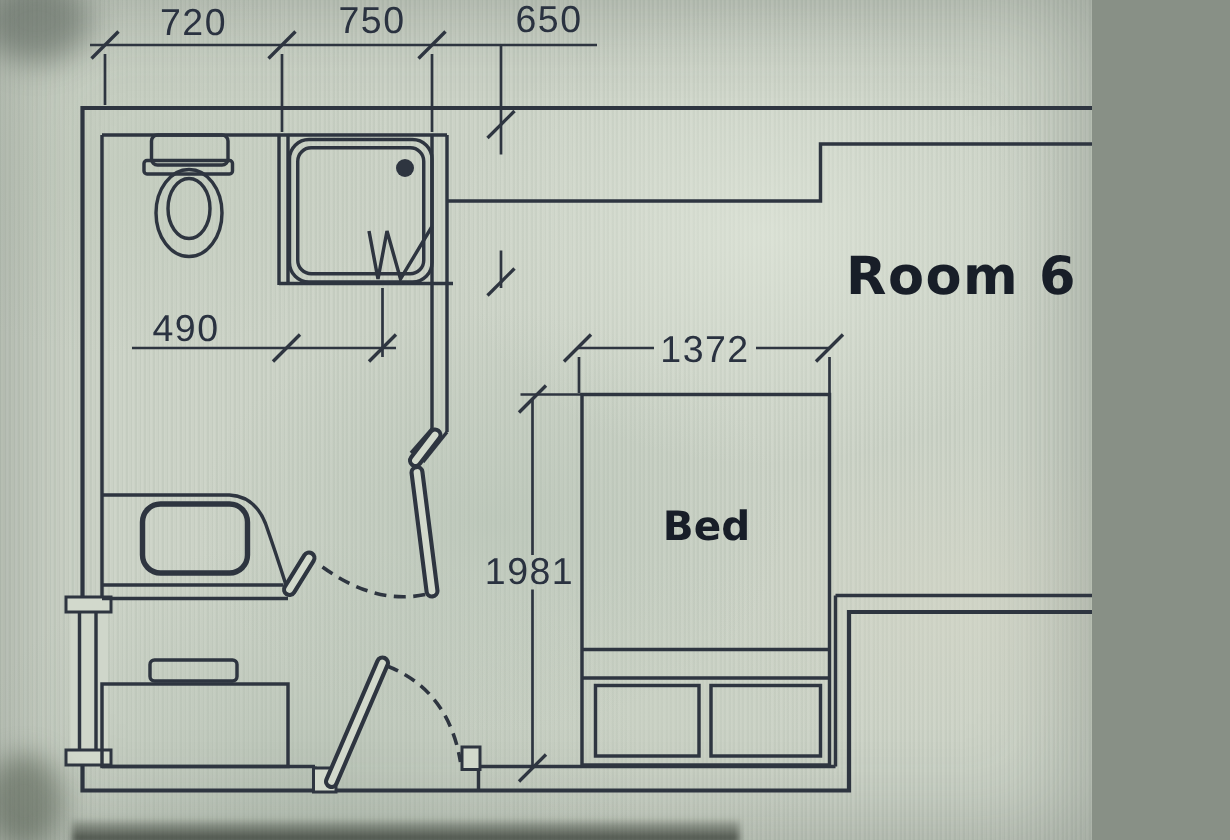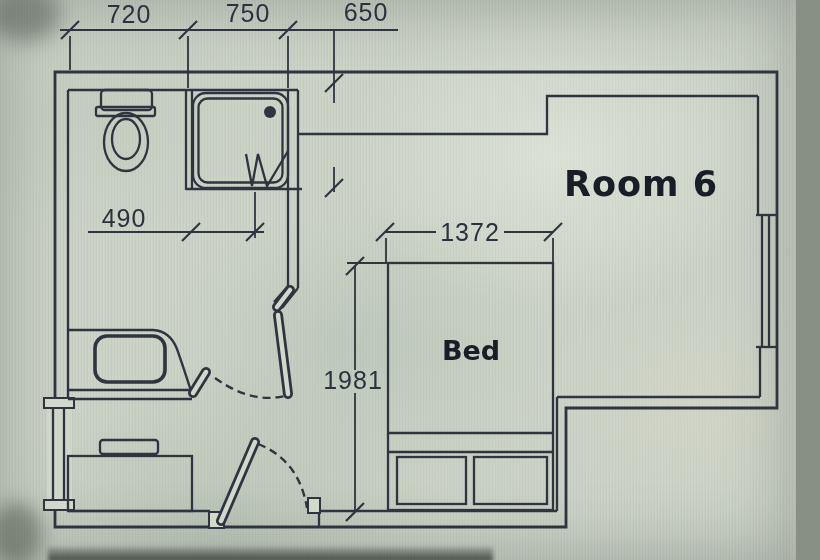--- a/index.html
+++ b/index.html
@@ -1,17 +1,17 @@
 <!DOCTYPE html>
 <html><head>
 <meta charset="utf-8">
 <style>
   html,body{margin:0;padding:0;background:#889086;}
   .photo{
-    position:relative;width:796px;height:560px;overflow:hidden;
+    position:relative;width:728px;height:560px;overflow:hidden;
     background:
       radial-gradient(260px 180px at 12% 20%, rgba(190,200,185,.55), transparent 70%),
       radial-gradient(300px 220px at 70% 28%, rgba(228,234,222,.62), transparent 70%),
       radial-gradient(280px 200px at 45% 62%, rgba(176,190,176,.50), transparent 70%),
       radial-gradient(240px 160px at 88% 72%, rgba(212,214,199,.60), transparent 70%),
       radial-gradient(320px 220px at 28% 92%, rgba(168,182,168,.45), transparent 70%),
       radial-gradient(200px 150px at 60% 85%, rgba(200,208,194,.5), transparent 70%),
       repeating-linear-gradient(90deg, rgba(90,110,95,.06) 0 1px, rgba(255,255,255,.06) 1px 2px, transparent 2px 3px),
       #cbd2c6;
     box-shadow: inset 0 0 70px rgba(40,50,45,.30);

